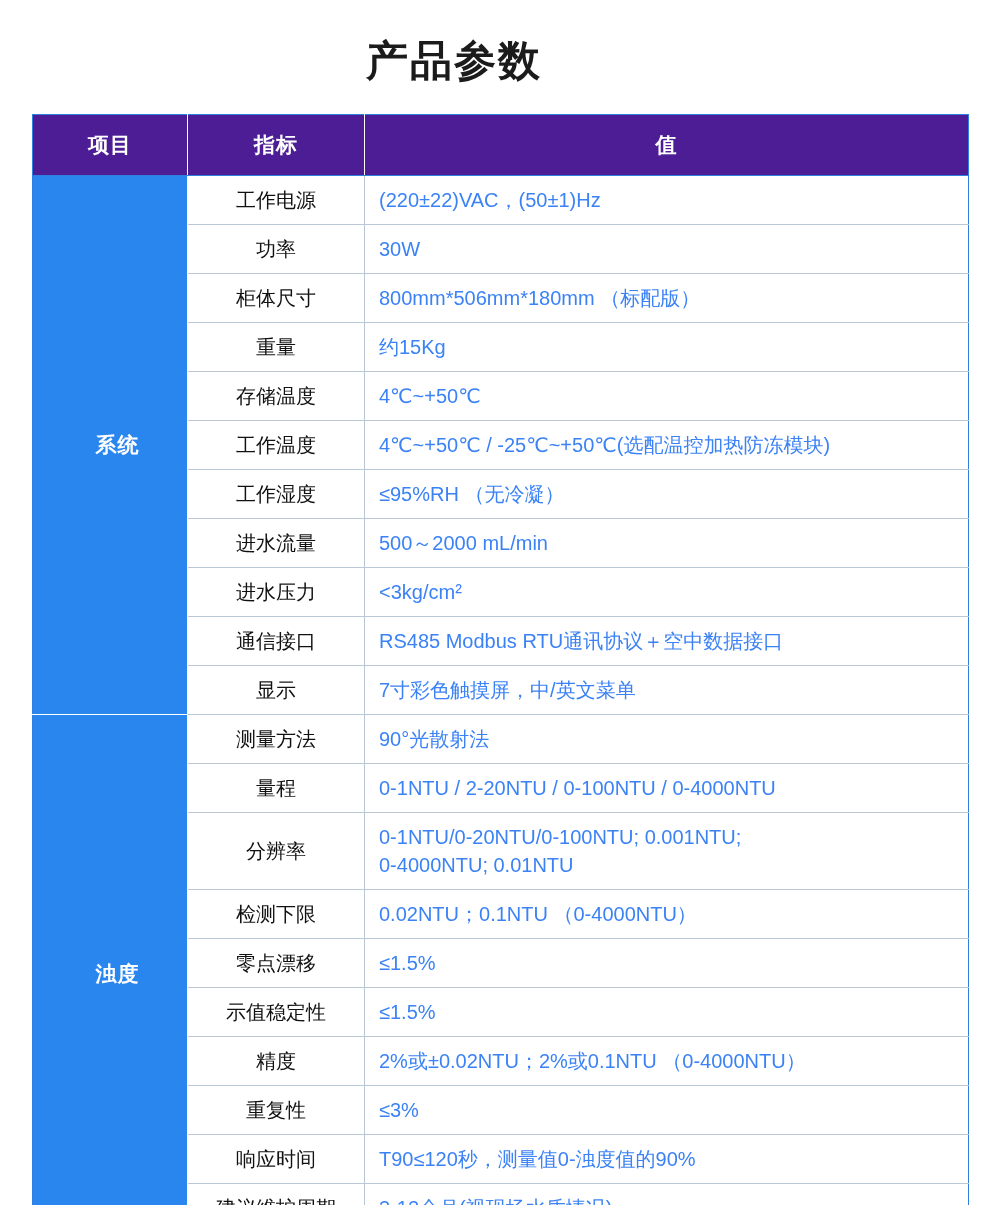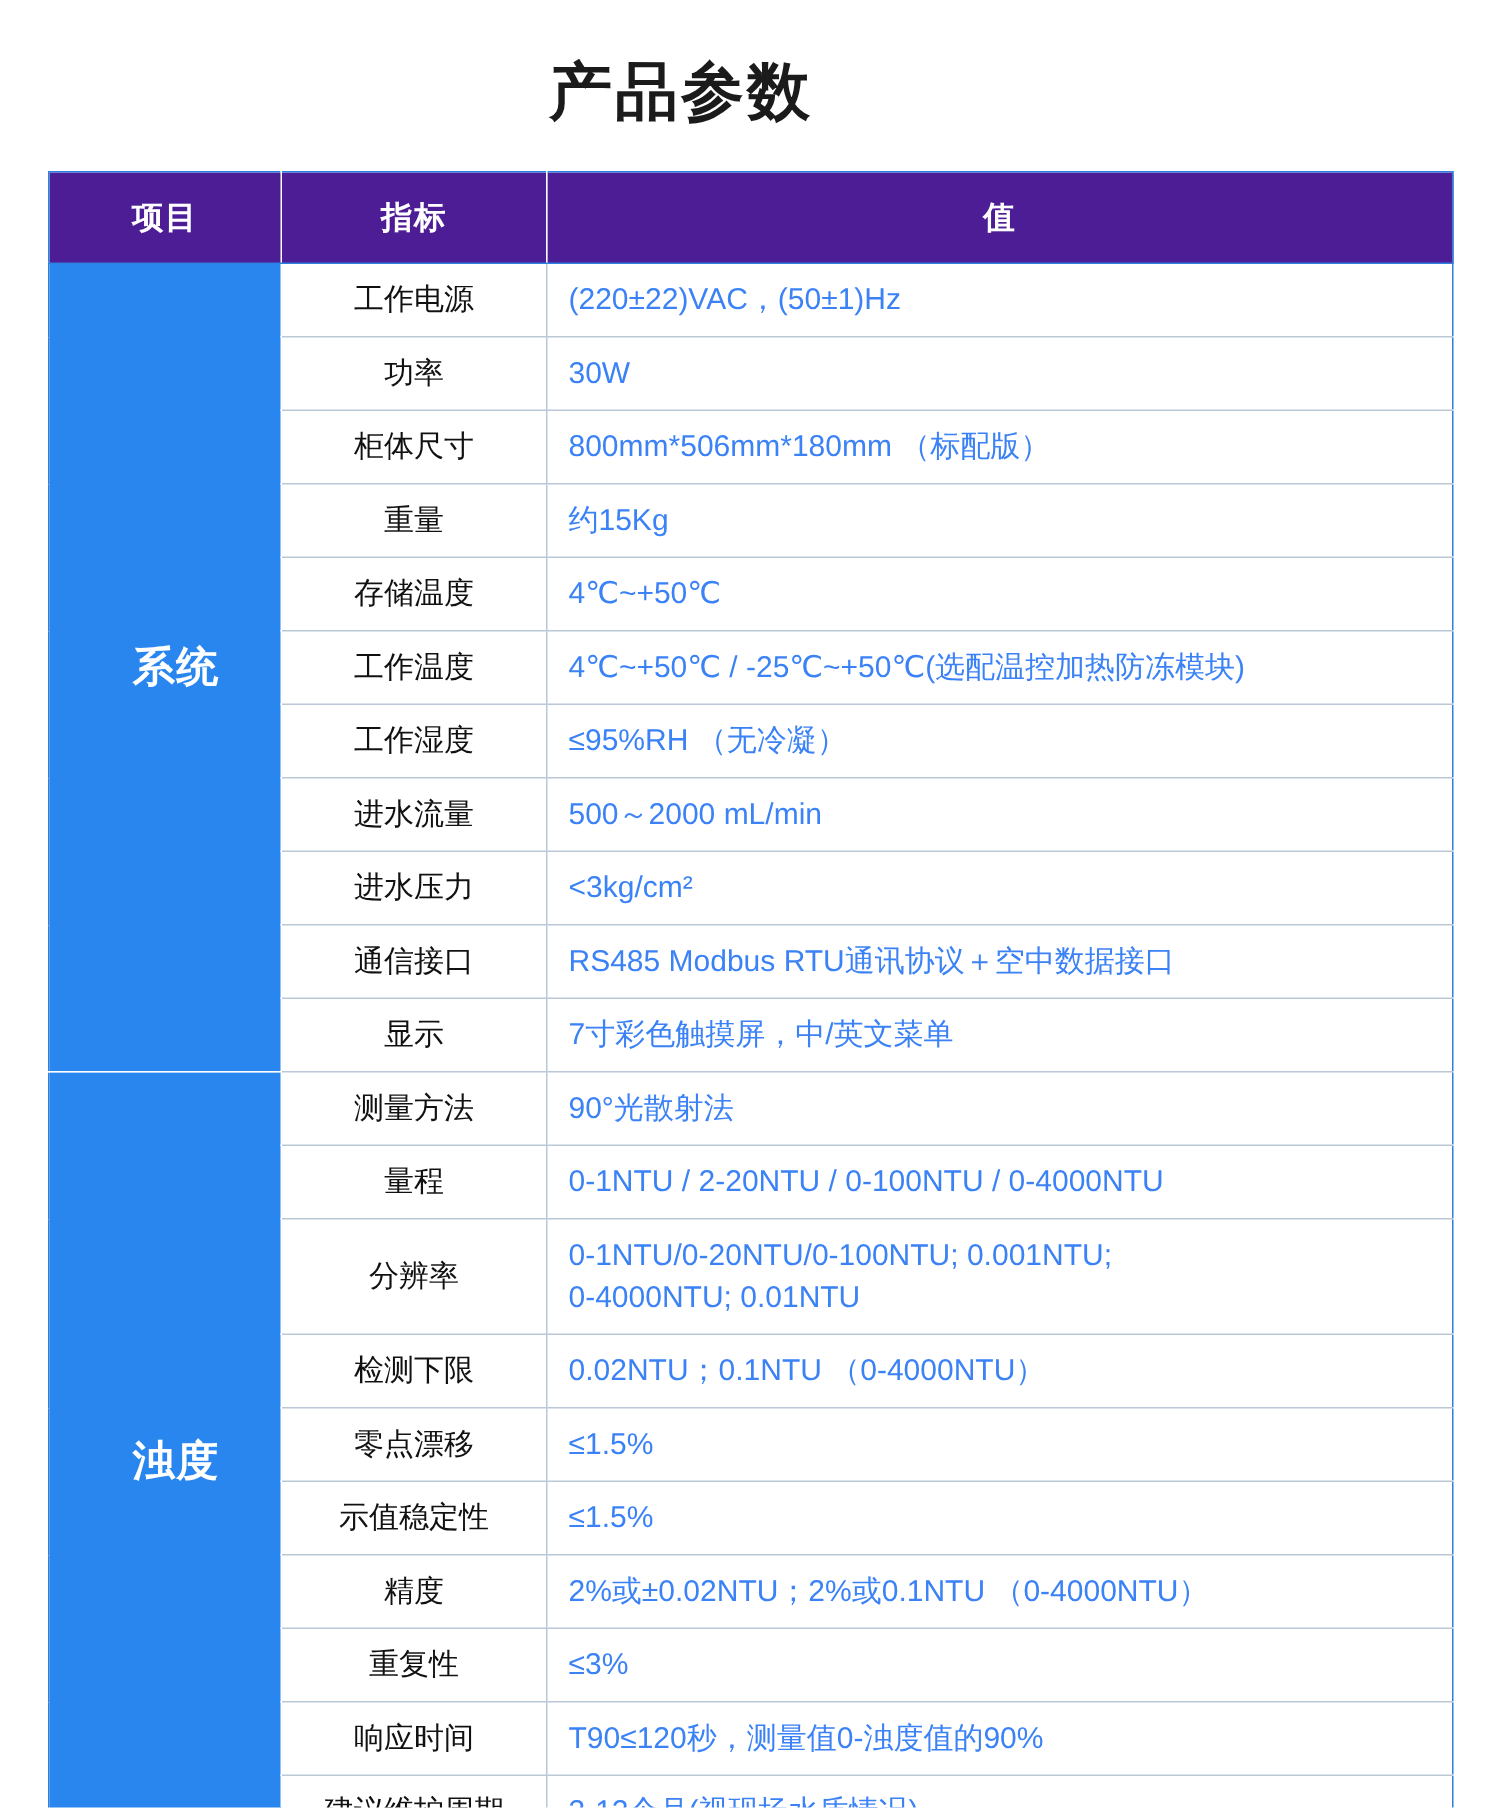--- a/index.html
+++ b/index.html
@@ -53,21 +53,21 @@
     text-align: center;
     border-right: 1px solid #ffffff;
     border-bottom: 1px solid #2f7fe0;
     letter-spacing: 1px;
   }
   table.spec th:last-child { border-right: none; }
 
   td.group {
     background: #2a86ef;
     color: #ffffff;
-    font-size: 28px;
+    font-size: 21px;
     font-weight: bold;
     text-align: center;
     vertical-align: middle;
     border-right: 1px solid #ffffff;
     border-bottom: 1px solid #ffffff;
     letter-spacing: 1px;
     padding-left: 16px;
   }
   td.item {
     text-align: center;

